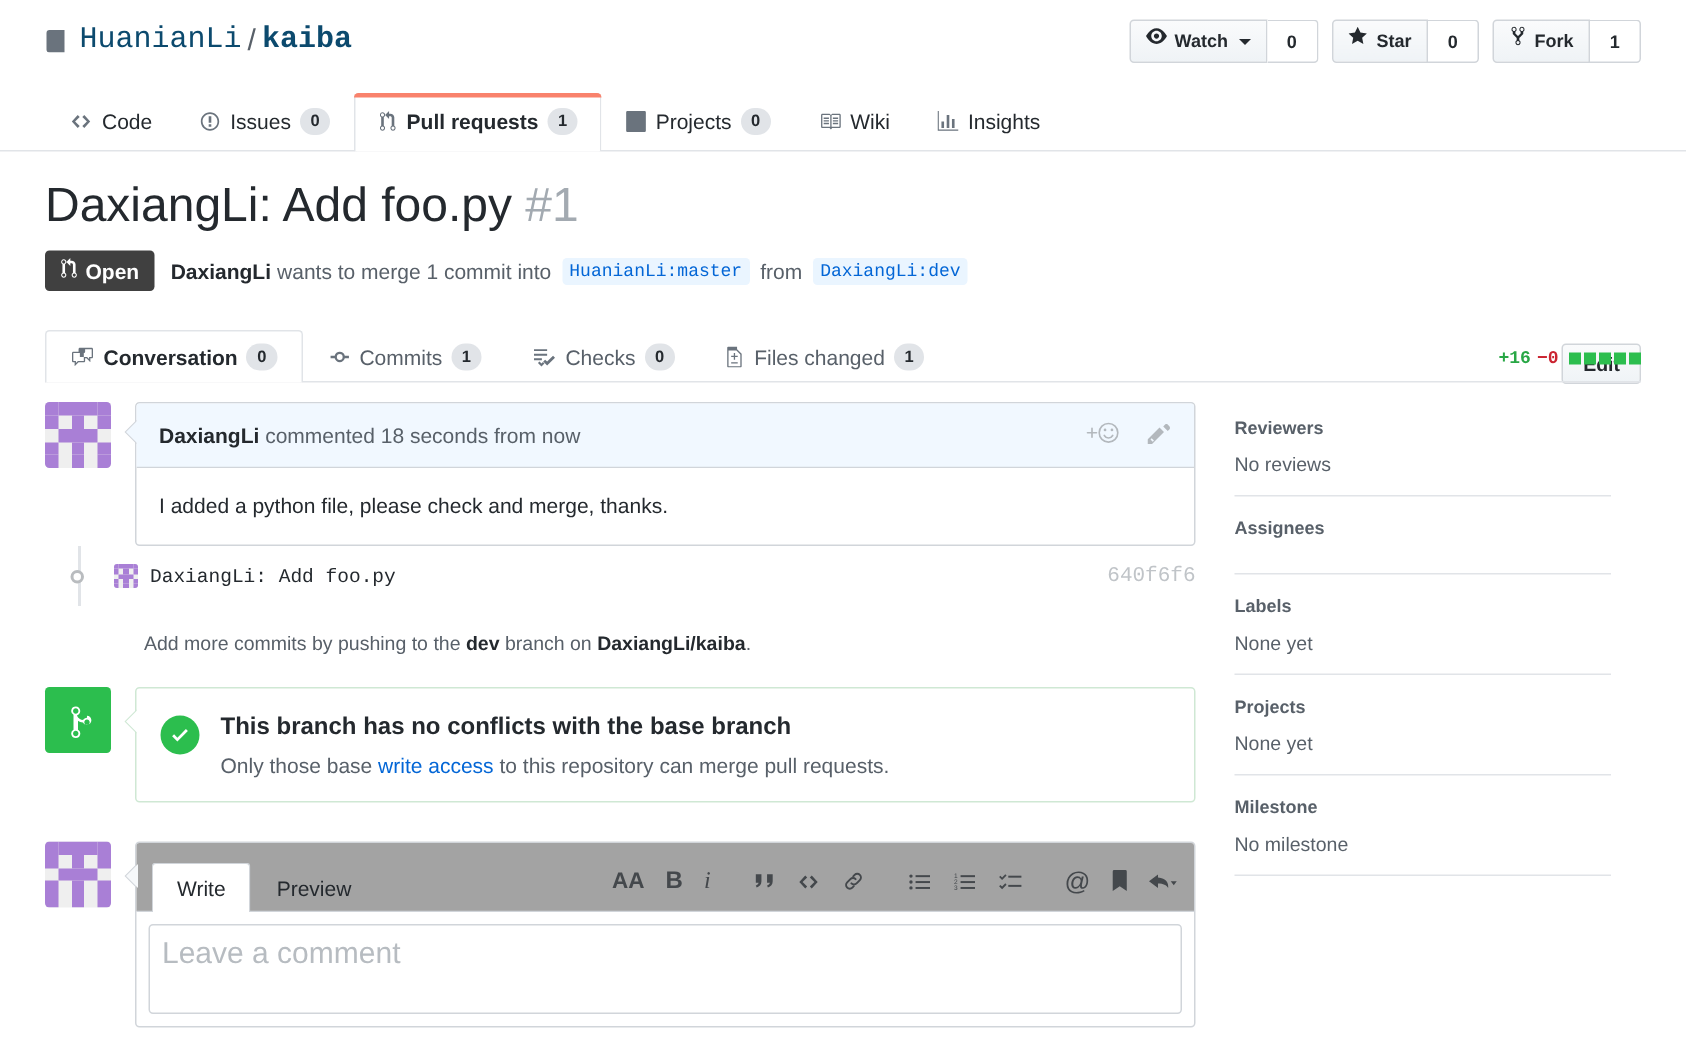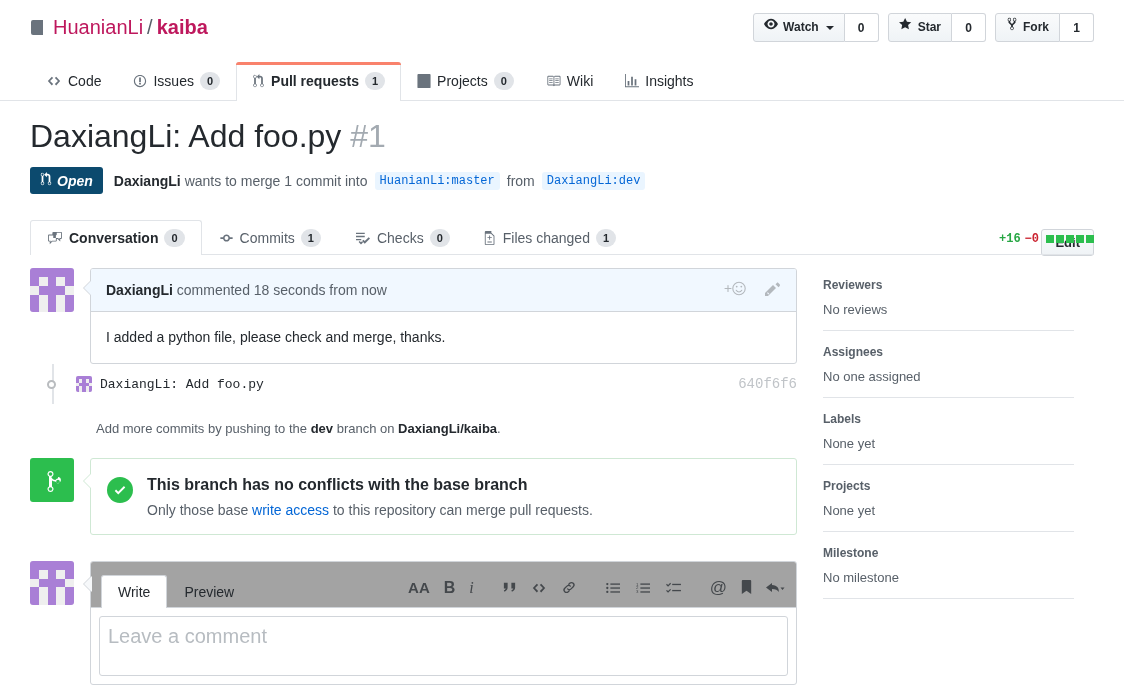--- a/index.html
+++ b/index.html
@@ -16,21 +16,21 @@
   
   #repo-header {
     position:relative;
     padding:16px 30px 0 30px;
     background:#fff;
     border-bottom:1px solid #e1e4e8;
     height:101px;
   }
   #repo-title { font-size:20px; line-height:22px; color:#0366d6; display:flex; align-items:center; }
   #repo-title .repo-icon { margin-right:7px; display:inline-flex; color:#6a737d; }
-  #repo-title a { color:#be185d; text-decoration:none; }
+  #repo-title a { color:#0c4a6e; text-decoration:none;font-family:Liberation Mono, monospace; }
   #repo-title .sep { color:#586069; margin:0 4px; font-weight:300; }
   #repo-title .name { font-weight:bold; }
 
   
   #social {
     position:absolute; right:30px; top:13px;
     display:flex; gap:9px;
   }
   .sbtn { display:flex; height:29px; }
   .sbtn .lbl {
@@ -92,23 +92,23 @@
   #edit-button {
     position:absolute; right:30px; top:128px;
     background:linear-gradient(#fafbfc,#eff3f6);
     border:1px solid #d1d5da; border-radius:3px;
     font-size:13px; font-weight:600; color:#24292e;
     padding:5px 13px; cursor:pointer;
   }
   #pr-meta { display:flex; align-items:center; margin-top:13px; font-size:14px; color:#586069; }
   #state-badge {
     display:inline-flex; align-items:center; gap:5px;
-    background:#0c4a6e; color:#fff;
+    background:#404040; color:#fff;
     font-size:14px; font-weight:600;
-    padding:5px 10px; border-radius:3px; margin-right:11px;font-style:italic;
+    padding:5px 10px; border-radius:3px; margin-right:11px;
   }
   #pr-meta b { color:#24292e; font-weight:600; }
   .branch-chip {
     background:#eaf5ff; color:#0366d6;
     font-family:"Liberation Mono", monospace;
     font-size:12px; padding:2px 5px; border-radius:3px;
     margin:0 3px;
   }
 
   
@@ -711,21 +711,20 @@
 
   </div>
 
   <div id="sidebar">
     <div class="side-sec">
       <div class="side-title">Reviewers</div>
       <div class="side-val">No reviews</div>
     </div>
     <div class="side-sec">
       <div class="side-title">Assignees</div>
-      <div class="side-val">No one assigned</div>
     </div>
     <div class="side-sec">
       <div class="side-title">Labels</div>
       <div class="side-val">None yet</div>
     </div>
     <div class="side-sec">
       <div class="side-title">Projects</div>
       <div class="side-val">None yet</div>
     </div>
     <div class="side-sec">

